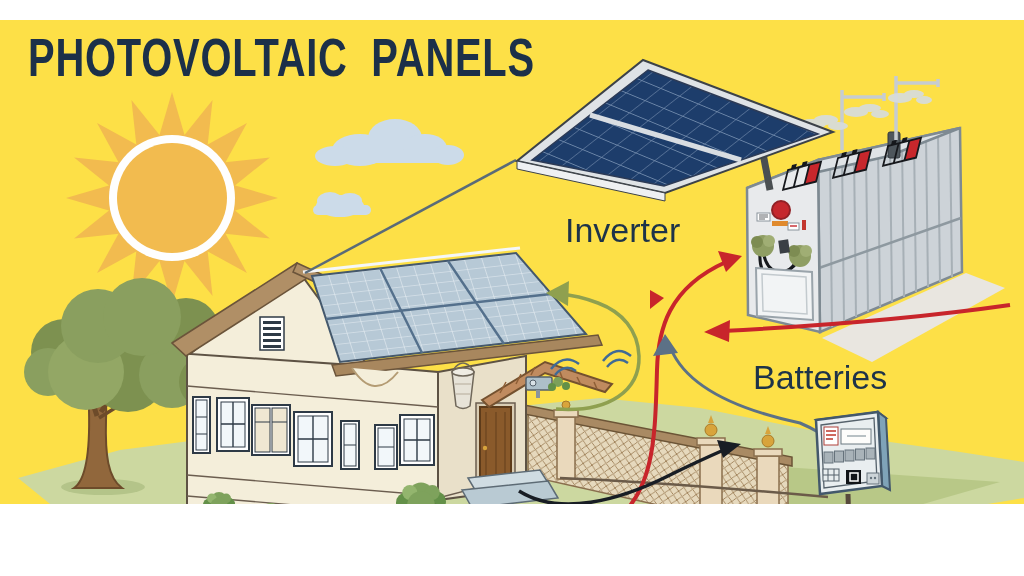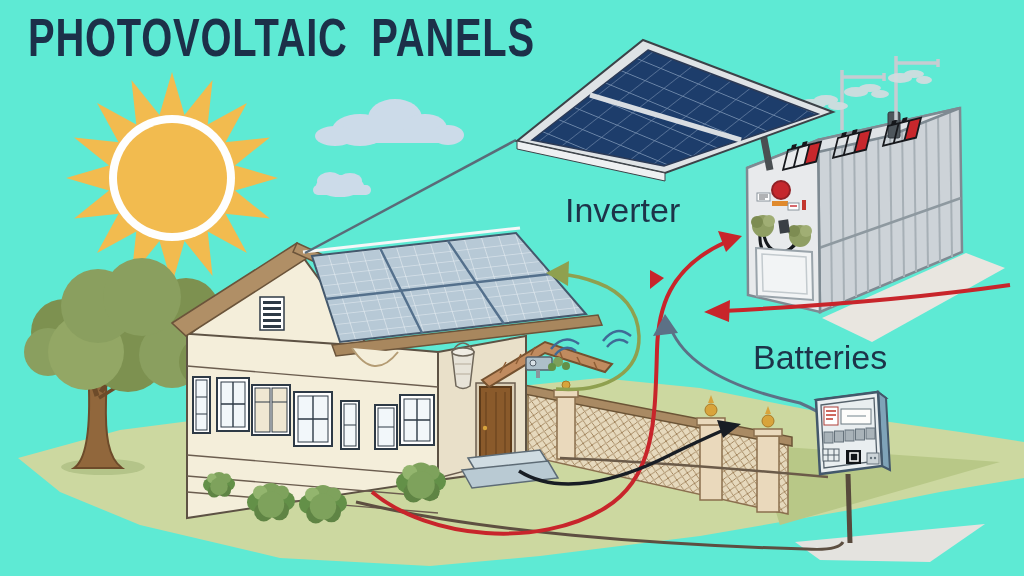--- a/index.html
+++ b/index.html
@@ -1,17 +1,17 @@
 <!DOCTYPE html>
 <html><head>
 <meta charset="utf-8">
 <style>
   html,body{margin:0;padding:0;background:#ffffff;}
-  #stage{position:relative;width:1024px;height:576px;background:#5eead4;overflow:hidden;
-         font-family:"Liberation Sans", sans-serif;}
+  #stage{position:relative;width:1024px;height:484px;background:#fde047;overflow:hidden;
+         font-family:"Liberation Sans", sans-serif;margin-top:20px;}
   svg text{font-family:"Liberation Sans", sans-serif;}
   .title-text{font-weight:bold;letter-spacing:1px;word-spacing:16px;}
   .label-text{font-weight:normal;}
 </style>
 </head>
 <body>
 
 <div id="stage">
 <svg width="1024" height="576" viewBox="0 0 1024 576">
   <defs>

